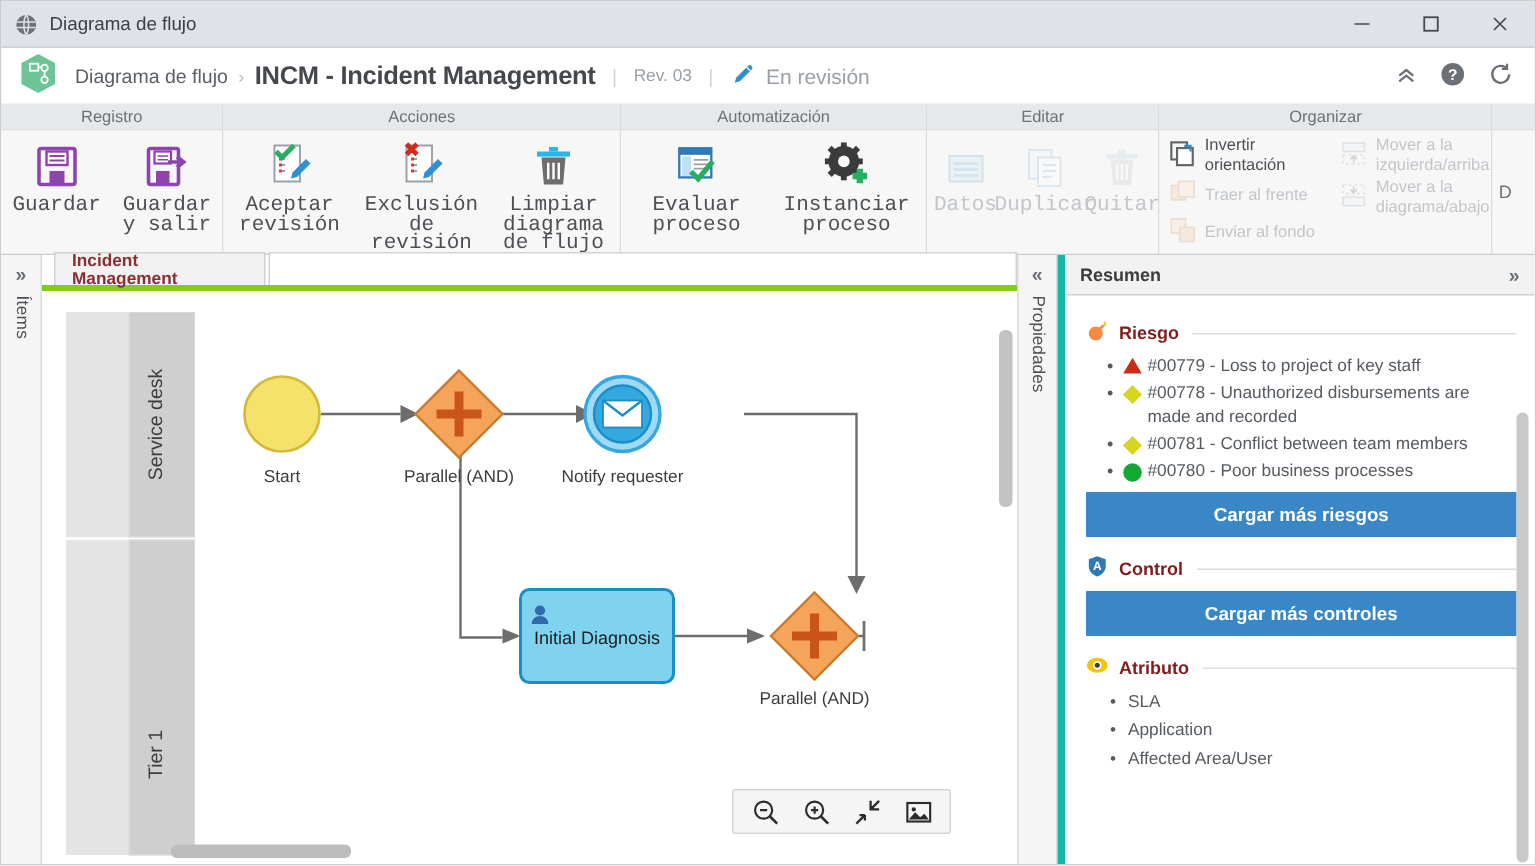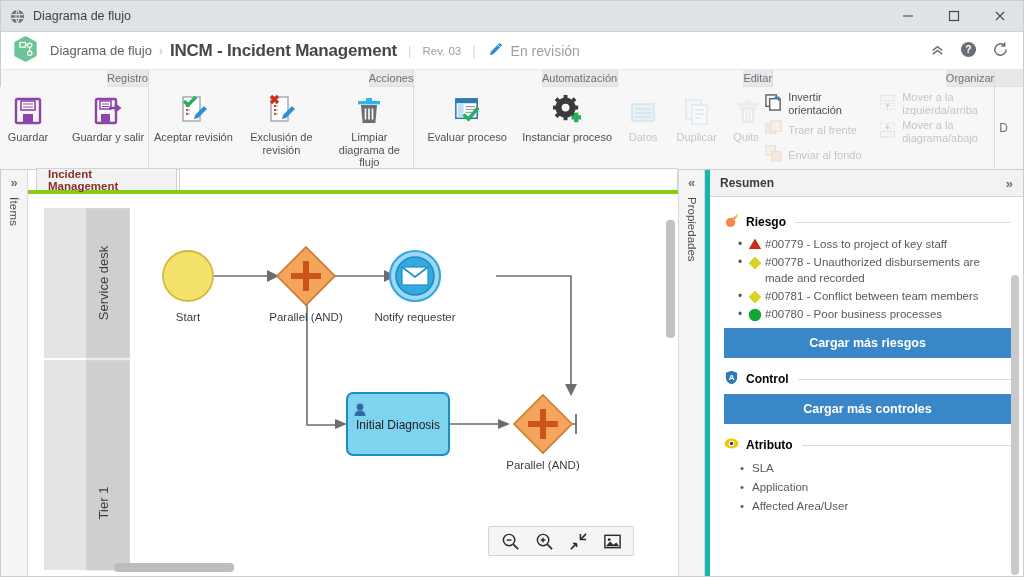--- a/index.html
+++ b/index.html
@@ -36,28 +36,28 @@
   .crumb-title { font-size: 17px; color:#44484d; font-weight: bold; letter-spacing:-0.2px; }
   .pipe { color:#cfd3d8; margin: 0 11px; font-size: 13px; }
   .rev { font-size: 11.5px; color:#9aa0a6; }
   .status-wrap { display:flex; align-items:center; }
   .status-text { font-size: 14px; color:#9aa0a6; margin-left: 7px; }
   .header-right { margin-left:auto; display:flex; align-items:center; gap:15px; margin-right: 14px; }
 
   
   .ribbon { flex:none; background:#f7f7f7; border-bottom:1px solid #c9cdd2; display:flex;
             height: 100px; }
-  .rgroup { display:flex; flex-direction:column; border-right:1px solid #d9dcdf; height:100%;align-items:flex-end; }
+  .rgroup { display:flex; flex-direction:column; border-right:1px solid #d9dcdf; height:100%; }
   .rgroup:last-child { border-right:none; }
   .rgroup-title { height: 17px; background:#e6e8ea; font-size:11px; color:#6d7278;
                   display:flex; align-items:center; justify-content:center; border-bottom:1px solid #e0e2e5;}
   .rgroup-body { flex:1; display:flex; align-items:flex-start; padding-top: 6px; background:#f7f7f7;}
   .rbtn { display:flex; flex-direction:column; align-items:center; width: 80px; padding: 0 3px; }
   .rbtn .ricon { height: 34px; display:flex; align-items:flex-end; justify-content:center; }
-  .rbtn .rlabel { font-size:11px; color:#4c5055; text-align:center; line-height:12.5px; margin-top: 4px; }
+  .rbtn .rlabel { font-size:14px; color:#4c5055; text-align:center; line-height:12.5px; margin-top: 4px; font-family: Liberation Mono, monospace; }
   .rbtn.disabled .rlabel { color:#c2c6ca; }
   .rbtn.disabled .ricon { opacity: 0.3; }
 
   .org-body { flex:1; display:flex; padding: 4px 4px 0 6px; background:#f7f7f7; gap: 2px;}
   .org-col { display:flex; flex-direction:column; gap:3px; }
   .org-item { display:flex; align-items:center; gap:5px; width: 112px; }
   .org-item .oi-label { font-size: 11px; line-height: 12.5px; color:#4c5055;}
   .org-item.disabled .oi-label { color:#c2c6ca; }
   .org-item.disabled .oi-icon { opacity:.3; }
 
@@ -103,21 +103,21 @@
   .prail .vtext { writing-mode: vertical-rl; font-size:11.5px; color:#4c5055; margin-top:7px; }
 
   .rpanel { width: 318px; flex:none; display:flex; flex-direction:column; background:#fff;
             border-left:5px solid #14b8a6; }
   .rpanel-head { height:27px; background:#f2f2f2; border-bottom:1px solid #d0d3d6; display:flex;
                  align-items:center; padding: 0 10px; flex:none; }
   .rpanel-head .rp-title { font-size:12px; font-weight:bold; color:#3c3c3c; }
   .rpanel-head .rp-chev { margin-left:auto; font-size:13px; color:#6b7076; font-weight:bold; }
   .rpanel-body { flex:1; position:relative; overflow:hidden; padding: 16px 12px 0 14px; }
   .sec-head { display:flex; align-items:center; gap:7px; margin-bottom: 5px; }
-  .sec-title { font-size:12px; font-weight:bold; color:#000000; }
+  .sec-title { font-size:12px; font-weight:bold; color:#7f1d1d; }
   .sec-rule { flex:1; height:1px; background:#d9dcdf; margin-left: 2px; }
   .sec-list { list-style:none; margin: 0 0 0 14px; padding:0; }
   .sec-list li { display:flex; align-items:flex-start; font-size:11.5px; color:#555a60;
                  line-height: 16px; margin-bottom: 2px; }
   .sec-list li .dot { width:10px; flex:none; color:#555a60; font-size:12px; line-height:16px;}
   .sec-list li .mk { width: 17px; flex:none; display:flex; align-items:center; justify-content:flex-start;
                      padding-top:2px; }
   .sec-list li .txt { flex:1; }
   .btn-blue { display:block; width: 100%; height: 30px; background:#3a87c8; color:#fff;
               border:none; font-size:12.5px; font-weight:bold; font-family:"Liberation Sans", sans-serif;

